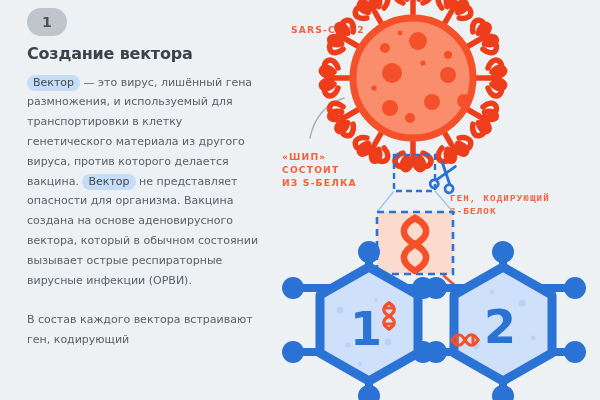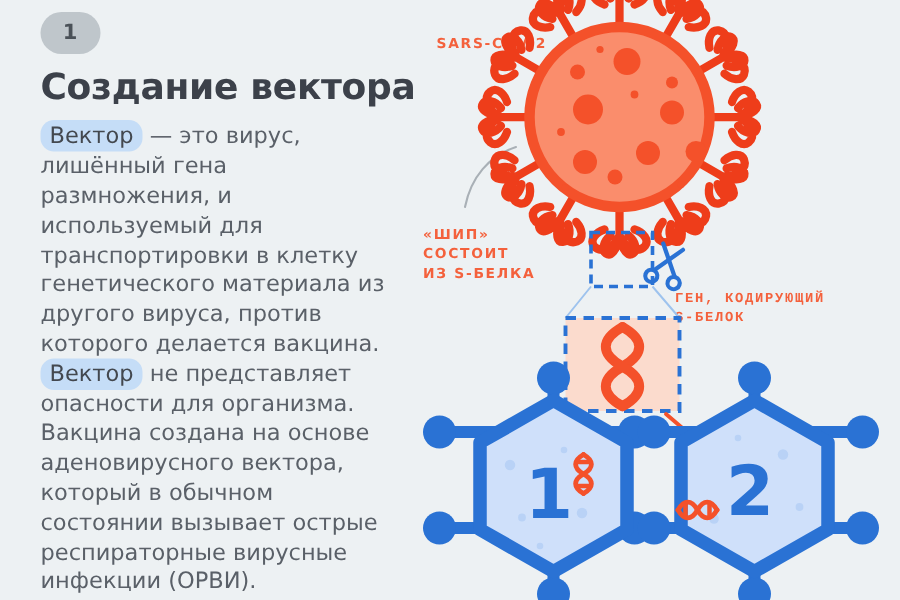--- a/index.html
+++ b/index.html
@@ -44,31 +44,31 @@
     font-size: 14px;
     font-weight: 700;
     display: flex;
     align-items: center;
     justify-content: center;
     margin-bottom: 9px;
     letter-spacing: 0.5px;
   }
 
   .page-title {
-    font-size: 24px;
+    font-size: 16px;
     font-weight: 700;
     color: #3c414a;
     letter-spacing: -0.2px;
     line-height: 1.1;
     margin: 0 0 10px 0;
     white-space: nowrap;
   }
 
   .body-text {
-    font-size: 15px;
+    font-size: 11px;
     line-height: 19.8px;
     color: #5a6068;
     margin: 0;
   }
   .body-text + .body-text {
     margin-top: 19.8px;
   }
 
   .hl-blue {
     background: #c5ddf7;

